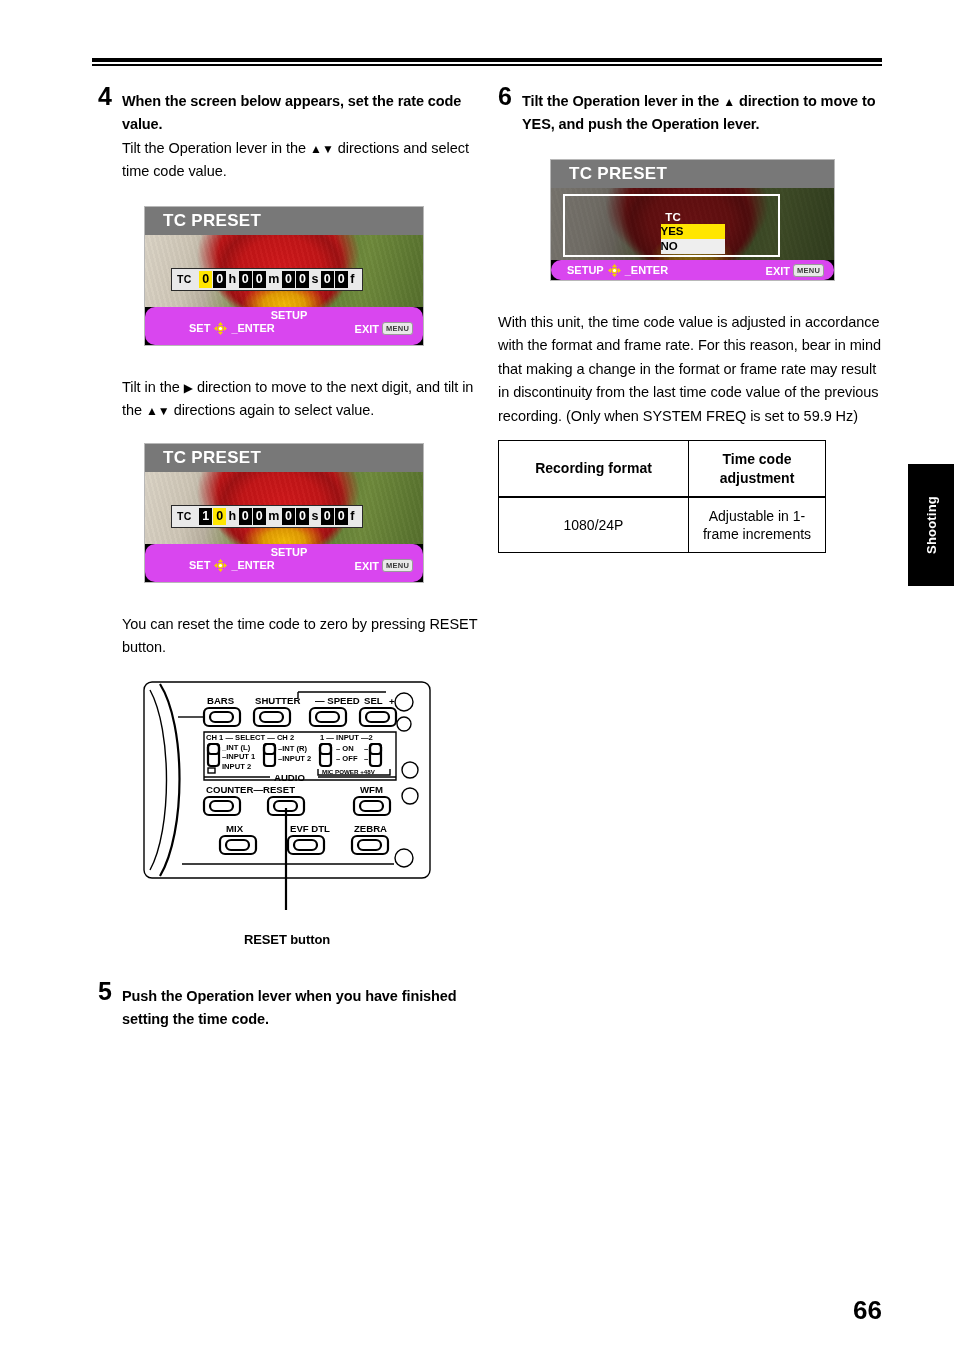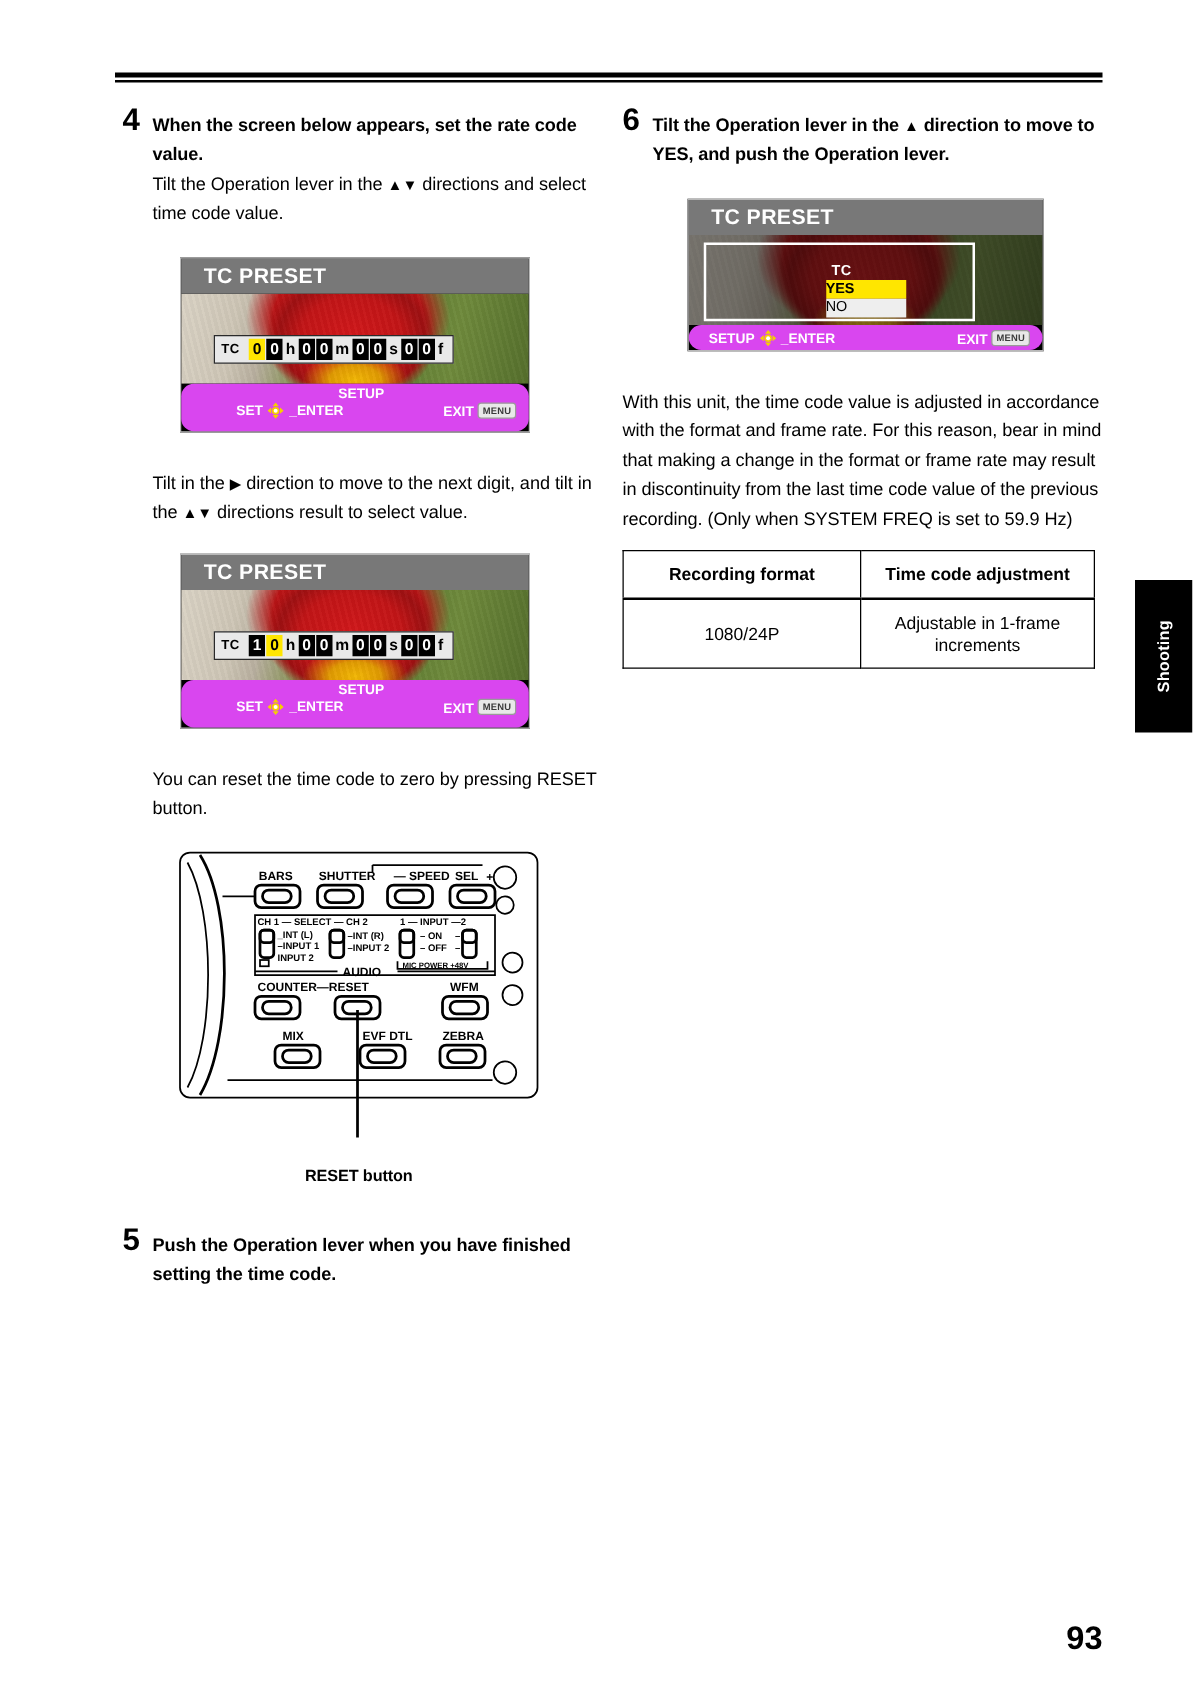--- a/index.html
+++ b/index.html
@@ -104,21 +104,21 @@
   }
   .yesno {
     position: absolute; left: 50%; bottom: 6px; transform: translateX(-50%);
     width: 64px;  margin-top: 40px;
   }
   .yesno .yes {
     background: #ffe600; color: #000; font-size: 11.5px; font-weight: bold;
     padding: 1px 0 2px;
   }
   .yesno .no {
-    background: #eeeeee; color: #000; font-size: 11.5px; font-weight: normal;
+    background: #eeeeee; color: #000; font-size: 11.5px; font-weight: bold;
     padding: 1px 0 2px;
   }
 
   
   .lcd-foot {
     background: #d946ef; color: #ffffff;
     font-size: 11px; font-weight: bold; padding: 2px 8px 4px;
     position: relative; height: 38px; border-radius: 10px;
   }
   .lcd-foot .setup-line { text-align: center; padding-left: 10px; }
@@ -142,21 +142,21 @@
 
   
   .panel-wrap { position: relative; width: 290px; }
   .callout-label {
     text-align: center; font-size: 13px; font-weight: bold; margin-top: 8px;
     letter-spacing: -0.1px;
   }
 
   
   table.fmt {
-    border-collapse: collapse; width: 378px;
+    border-collapse: collapse; width: 328px;
     font-size: 14px;
   }
   table.fmt th, table.fmt td {
     border: 1px solid #000; text-align: center; padding: 9px 4px;
     line-height: 1.3;
   }
   table.fmt th { font-weight: bold; }
   table.fmt tbody tr td { border-top: 2px solid #000; font-weight: normal; }
   table.fmt th:first-child { width: 190px; }
 
@@ -248,21 +248,21 @@
     </div>
   </div>
 
   <div class="gap-l"></div>
 
   <div class="para para-ind">
     <span>Tilt in the</span>
     <span class="arr">▶</span>
     <span>direction to move to the next digit, and tilt in the</span>
     <span class="arr">▲▼</span>
-    <span>directions result to select value.</span>
+    <span>directions again to select value.</span>
   </div>
 
   <div class="gap-m"></div>
 
   <div style="padding-left:46px;">
     <div class="lcd">
       <div class="lcd-title">TC PRESET</div>
       <div class="lcd-body">
         <div class="photo"></div>
         <div class="tcbar">
@@ -502,13 +502,13 @@
       </tr>
     </tbody>
   </table>
 
 </div>
 
 <div class="side-tab">
   <span>Shooting</span>
 </div>
 
-<div class="page-num">93</div>
+<div class="page-num">66</div>
 
 </body></html>

